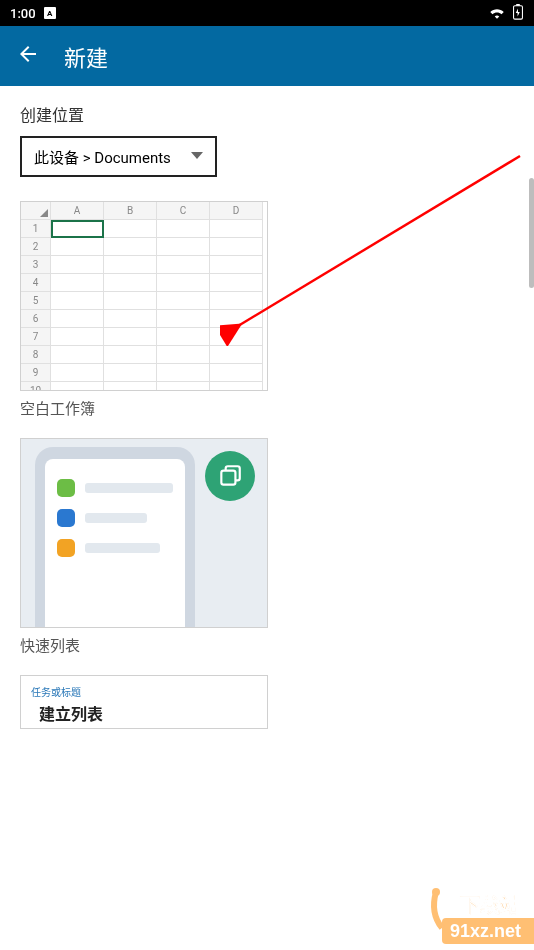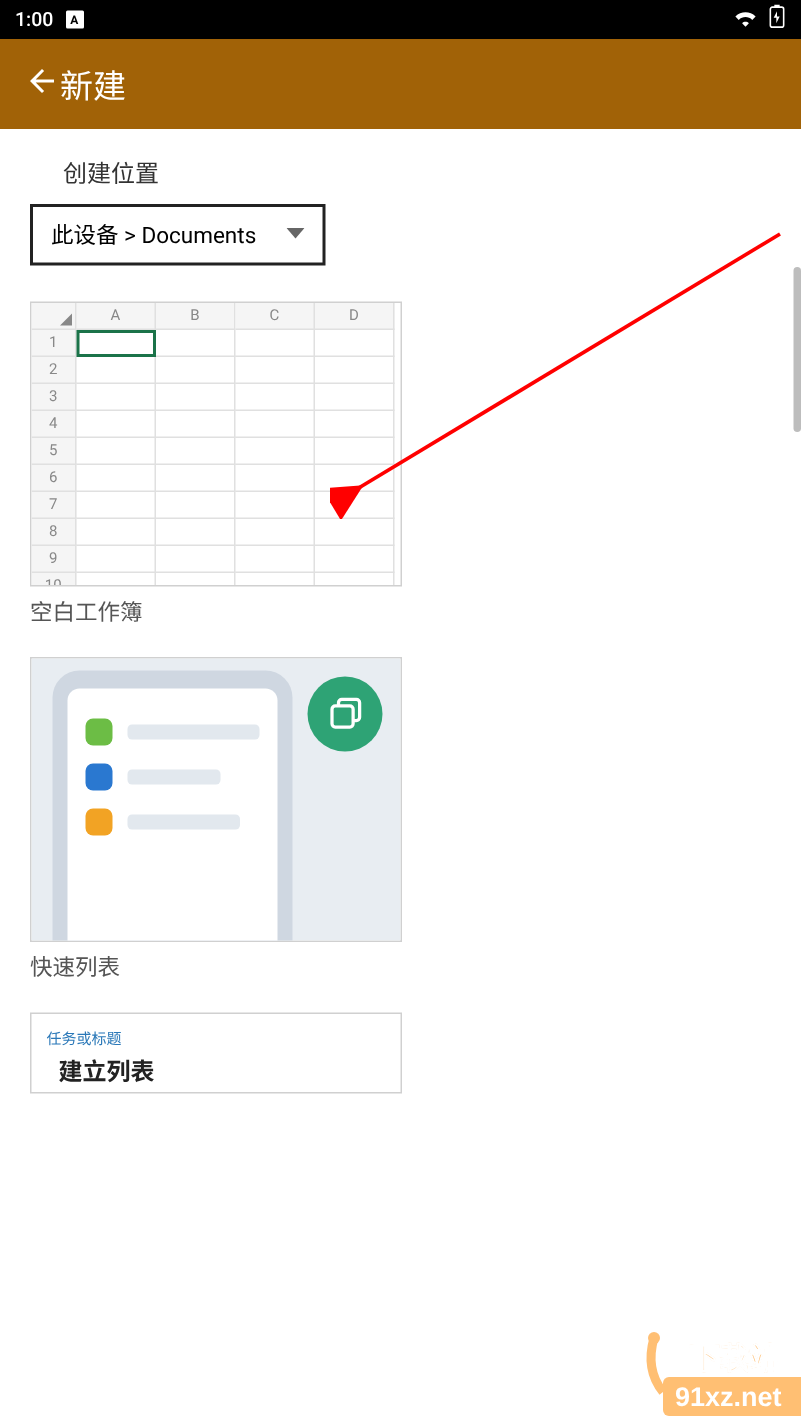--- a/index.html
+++ b/index.html
@@ -1,24 +1,24 @@
 <!DOCTYPE html>
 <html><head>
 <meta charset="utf-8">
 <style>
   * { margin: 0; padding: 0; box-sizing: border-box; }
   html, body { width: 534px; height: 950px; overflow: hidden; font-family: -apple-system, "Segoe UI", Roboto, "Noto Sans CJK SC", sans-serif; background: #fff; }
   .status-bar { height: 26px; background: #000; color: #fff; display: flex; align-items: center; padding: 0 10px; font-size: 13px; font-weight: 500; }
   .status-left { display: flex; align-items: center; gap: 8px; }
   .status-right { margin-left: auto; display: flex; align-items: center; gap: 6px; }
   .status-a { width: 12px; height: 12px; background: #fff; color: #000; display: flex; align-items: center; justify-content: center; font-size: 8px; font-weight: 700; border-radius: 1px; }
-  .app-bar { height: 60px; background: #a16207; color: #fff; display: flex; align-items: center; padding: 0 16px; }
+  .app-bar { height: 60px; background: #0369a1; color: #fff; display: flex; align-items: center; padding: 0 16px; gap: 24px; }
   .app-title { font-size: 22px; font-weight: 400; }
   .content { padding: 16px 20px; height: calc(950px - 86px); overflow-y: auto; position: relative; }
-  .section-label { font-size: 16px; color: #333; margin-bottom: 10px; margin-left: 22px; }
+  .section-label { font-size: 16px; color: #333; margin-bottom: 10px; }
   .location-dropdown { display: inline-flex; border: 2px solid #222; padding: 8px 12px; font-size: 15px; cursor: pointer; gap: 20px; }
   .templates { margin-top: 24px; display: flex; flex-direction: column; gap: 20px; }
   .template-item { display: flex; flex-direction: column; gap: 6px; }
   .template-thumb { width: 248px; height: 190px; border: 1px solid #d0d0d0; background: #fff; position: relative; overflow: hidden; }
   .template-thumb.short { height: 54px; }
   .template-label { font-size: 15px; color: #555; }
   
   .sheet { display: grid; grid-template-columns: 30px repeat(4, 53px); }
   .sheet .cell { border-right: 1px solid #e0e0e0; border-bottom: 1px solid #e0e0e0; height: 18px; font-size: 10px; color: #888; display: flex; align-items: center; justify-content: center; }
   .sheet .head { background: #f5f5f5; }

